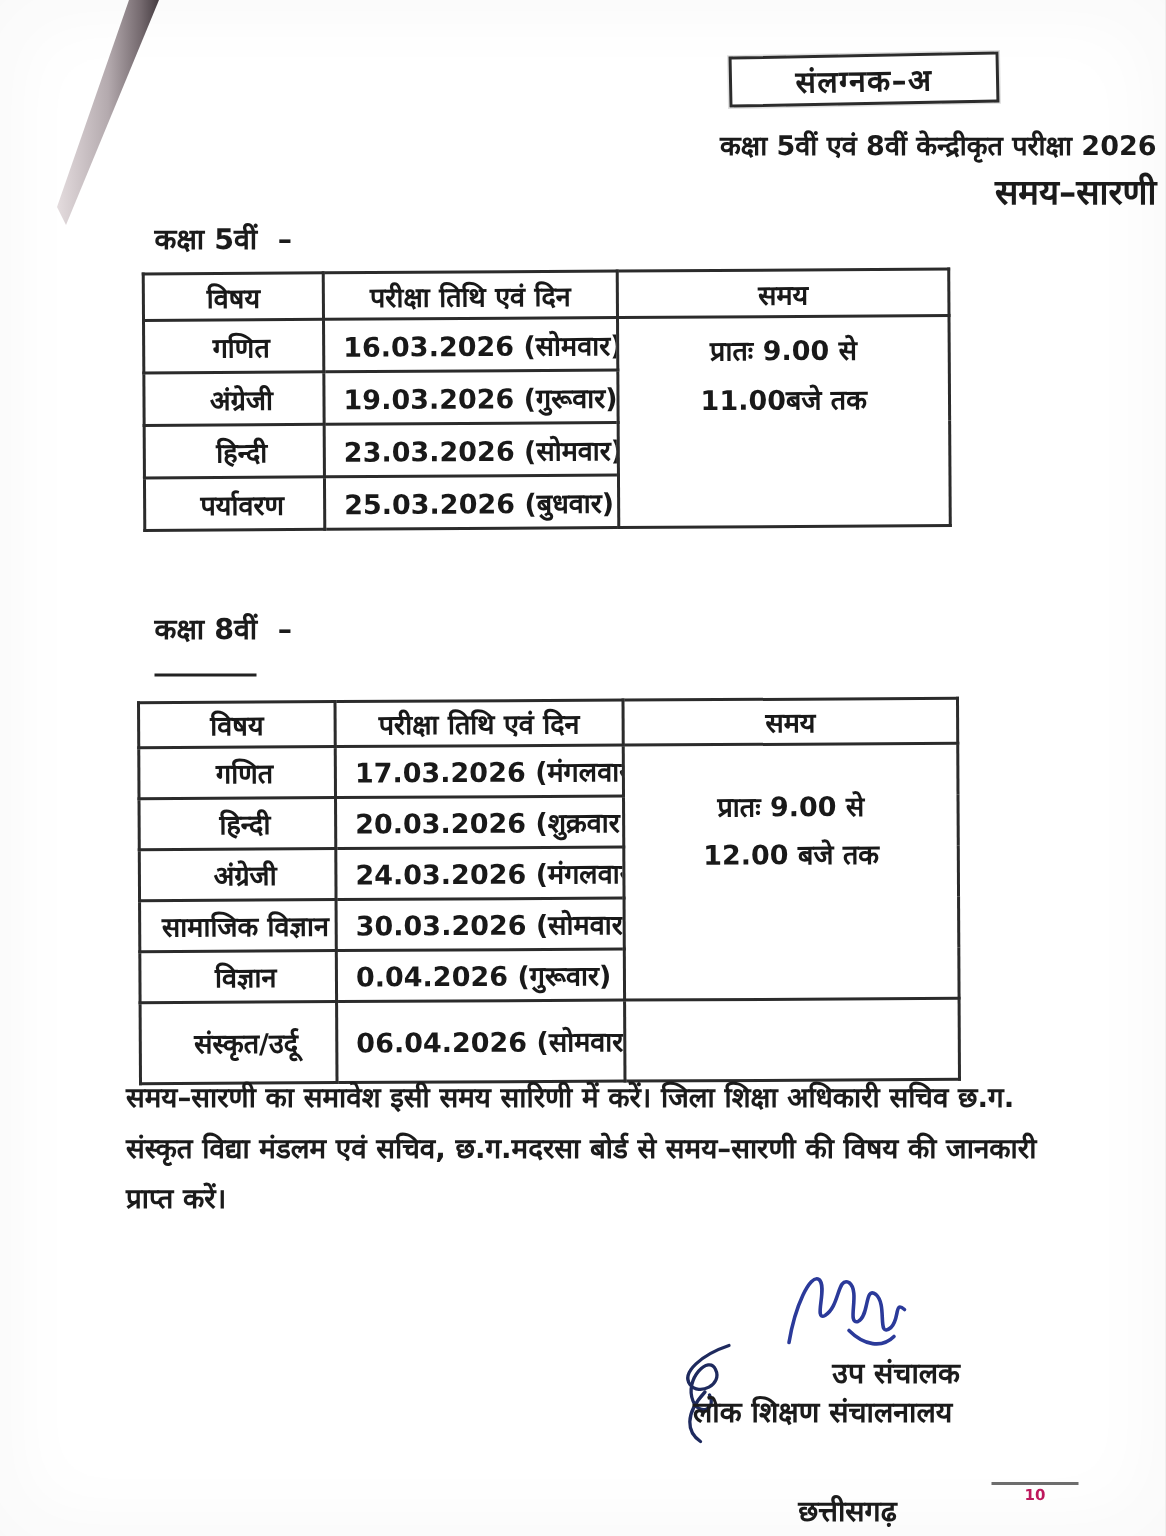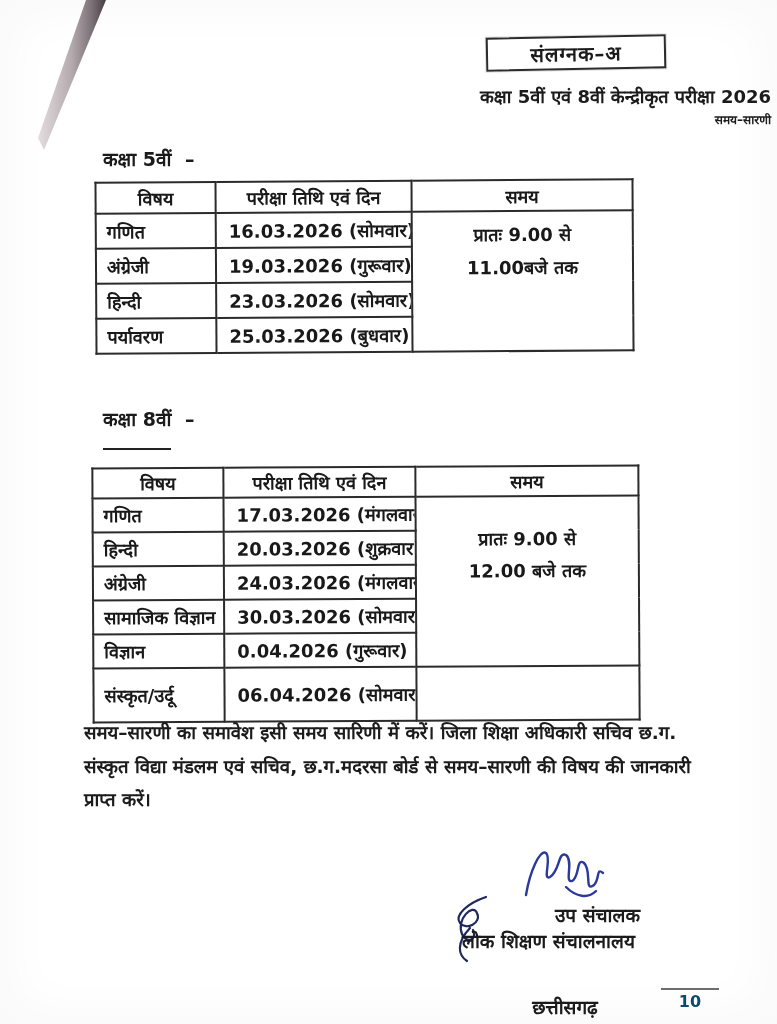--- a/index.html
+++ b/index.html
@@ -15,38 +15,38 @@
   .attach-box {
     position:absolute; left:486px; top:36px; width:180px; height:34px;
     border:2px solid #2c2c2c; transform:rotate(-1.1deg);
     display:flex; align-items:center; justify-content:center;
     font-size:20px; font-weight:bold; letter-spacing:1px;
     box-shadow:0 0 0 1px rgba(44,44,44,0.15);
   }
 
   .title-wrap { position:absolute; left:0; right:6px; top:84px; text-align:right; }
   .title-line1 { font-size:18px; font-weight:bold; }
-  .title-line2 { font-size:12px; font-weight:bold; margin-top:3px; }
+  .title-line2 { font-size:23px; font-weight:bold; margin-top:3px; }
 
   .sec-head { position:absolute; left:103px; font-size:19px; font-weight:bold; white-space:nowrap; }
   .sec-head .u { border-bottom:2px solid #222; padding-bottom:18px; }
   .sec-head .dash { margin-left:7px; }
   .head5 { top:146px; }
   .head8 { top:406px; }
 
   table.sched {
     position:absolute; border-collapse:collapse; table-layout:fixed;
     background:#fff;
   }
   table.sched td, table.sched th {
     border:2px solid #2b2b2b; font-size:18px; font-weight:bold; color:#191919;
     overflow:hidden; white-space:nowrap;
   }
   table.sched th { text-align:center; font-weight:bold; }
-  td.subj { padding-left:10px; text-align:left; }
+  td.subj { padding-left:10px; text-align:center; }
   td.date { padding-left:12px; text-align:left; }
   td.time { text-align:center; vertical-align:top; }
   .t1 { left:95px; top:180px; width:537px; transform:rotate(-0.35deg); }
   .t1 th { height:31px; }
   .t1 td { height:35px; }
   .t1 td.time { padding-top:6px; line-height:33px; }
   .t2 { left:92px; top:466px; width:546px; transform:rotate(-0.3deg); }
   .t2 th { height:30px; }
   .t2 td { height:34px; }
   .t2 td.time { vertical-align:middle; line-height:32px; padding-bottom:52px; }
@@ -59,21 +59,21 @@
   .sig-scribble2 { position:absolute; left:446px; top:893px; }
   .sig-designation { position:absolute; left:500px; top:902px; width:140px; text-align:right;
     font-size:19px; font-weight:bold; }
   .sig-office { position:absolute; left:462px; top:928px; width:220px; text-align:left;
     font-size:19px; font-weight:bold; white-space:nowrap; }
   .sig-state { position:absolute; left:470px; top:954px; width:190px; text-align:center;
     font-size:19px; font-weight:bold;margin-top:40px; }
 
   .pg-line { position:absolute; left:661px; top:988px; width:58px; border-top:2px solid #6d6d6d; }
   .pg-num { position:absolute; left:661px; top:992px; width:58px; text-align:center;
-    font-size:16px; font-weight:bold; color:#0c4a6e; }
+    font-size:10px; font-weight:bold; color:#be185d; }
 </style>
 </head>
 <body>
 
 <div class="page">
 
   <svg class="artifact" width="130" height="165" viewBox="0 0 130 165">
     <defs>
       <linearGradient id="gart" x1="0" y1="0" x2="1" y2="0">
         <stop offset="0" stop-color="#e4dcde"></stop>

